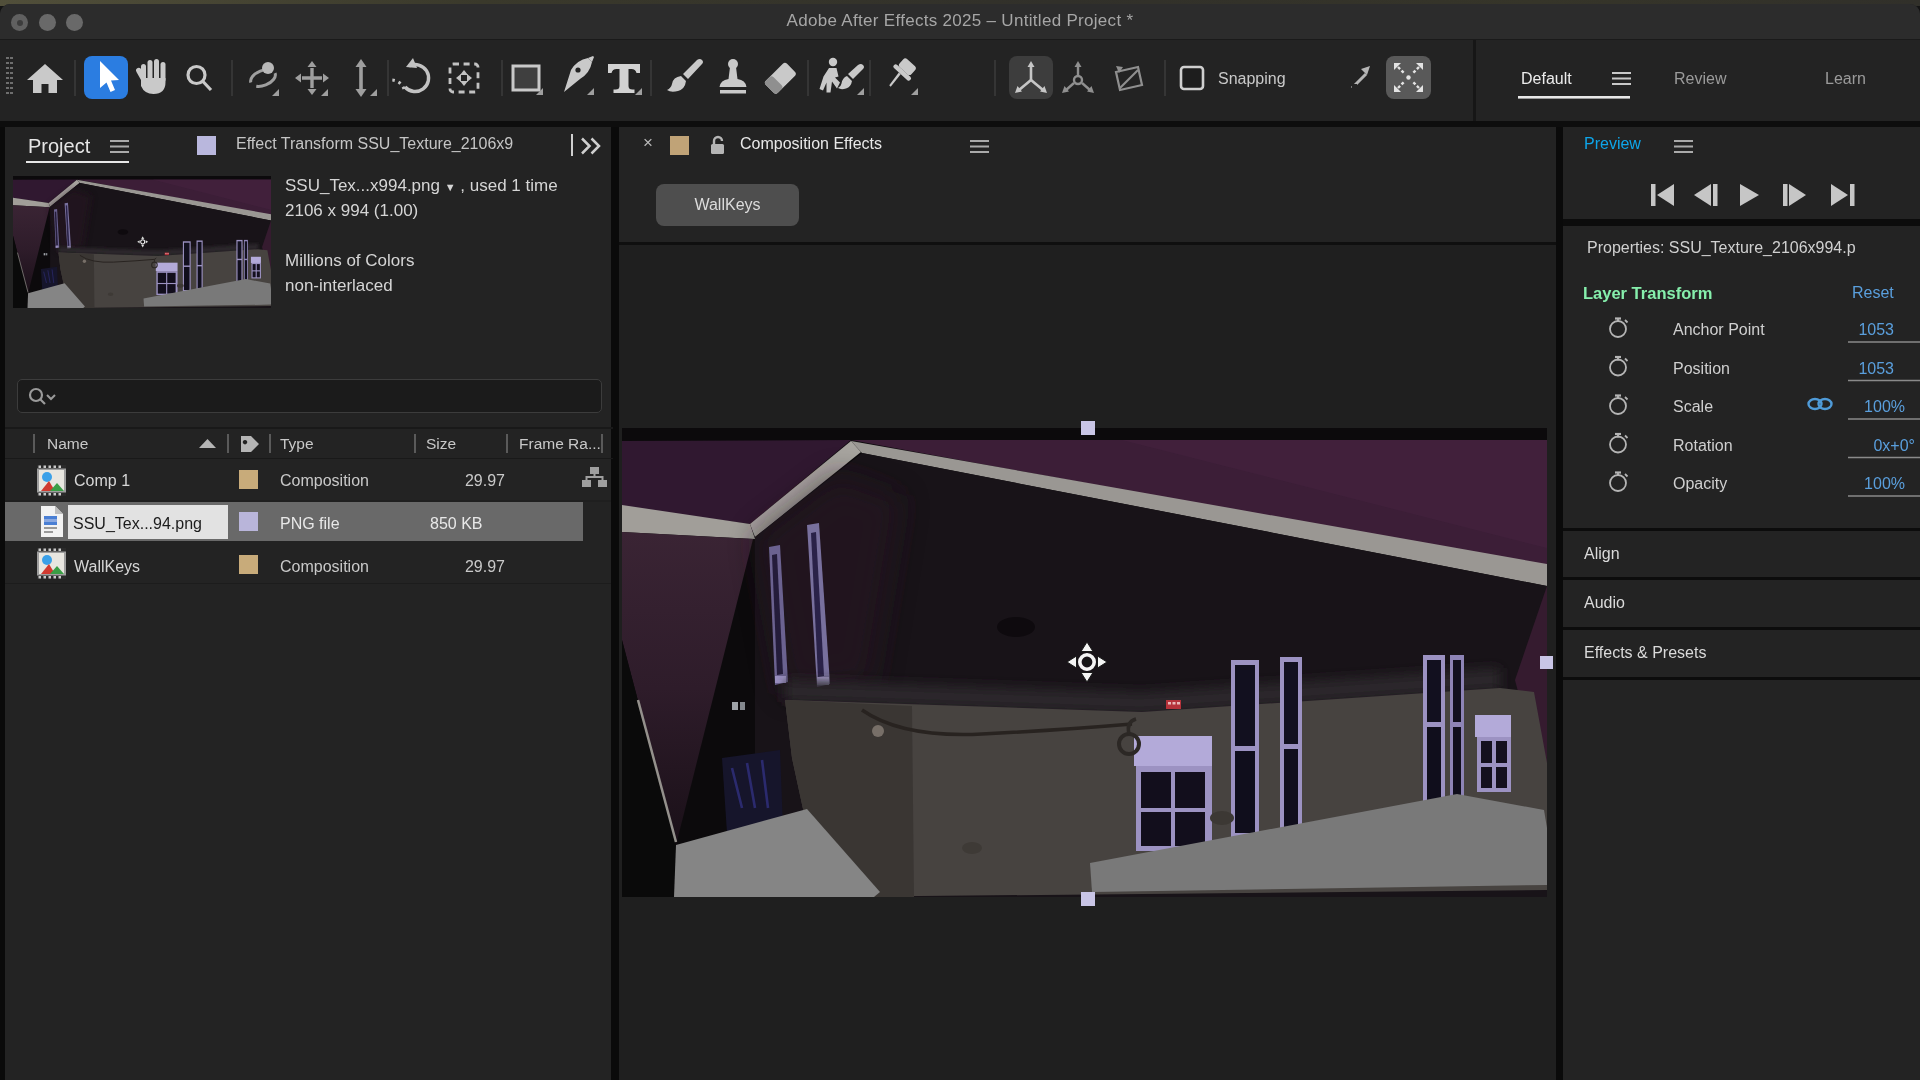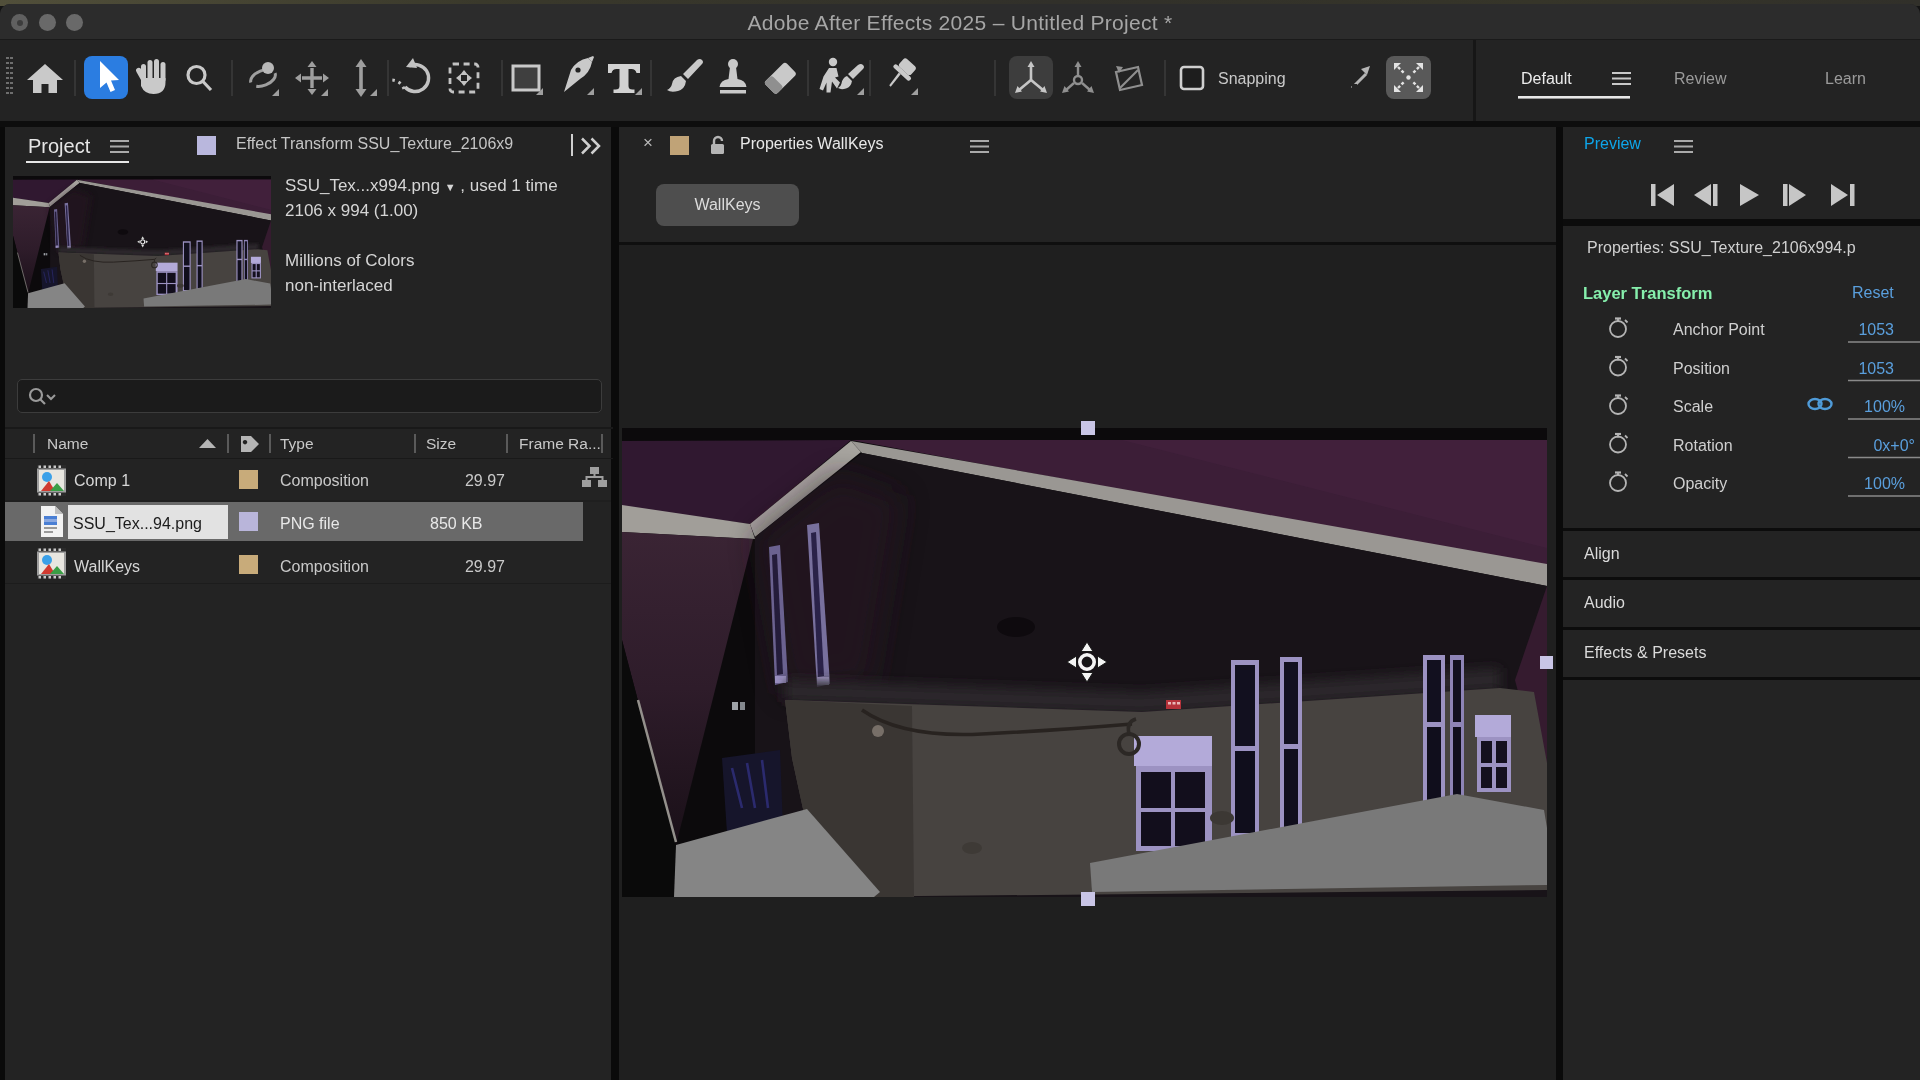--- a/index.html
+++ b/index.html
@@ -7,21 +7,21 @@
   *{box-sizing:border-box;}
   .abs{position:absolute;}
   #wall{position:absolute;top:0;left:0;width:1920px;height:6px;
     background:linear-gradient(90deg,#514f3a,#3a392b 25%,#31302a 55%,#363529 80%,#31302a);}
   #win{position:absolute;top:4px;left:0;width:1920px;height:1076px;
     background:#232323;border-radius:10px 10px 0 0;overflow:hidden;}
   #titlebar{position:absolute;top:0;left:0;width:1920px;height:36px;background:#2c2c2c;
     border-bottom:1px solid #1a1a1a;}
   .tl{position:absolute;top:10px;width:17px;height:17px;border-radius:50%;background:#696969;}
   #title{position:absolute;top:7px;left:0;width:1920px;text-align:center;
-    color:#a6a6a6;font-size:21px;letter-spacing:.3px;}
+    color:#a6a6a6;font-size:17px;letter-spacing:.3px;}
   #toolbar{position:absolute;top:36px;left:0;width:1920px;height:81px;background:#232323;}
   #seam{position:absolute;top:117px;left:0;width:1920px;height:6px;background:#0d0d0d;}
   
   #mainbg{position:absolute;top:123px;left:0;width:1920px;height:953px;background:#0a0a0a;}
   #proj{position:absolute;top:123px;left:5px;width:606px;height:953px;background:#232323;}
   #center{position:absolute;top:123px;left:619px;width:937px;height:953px;background:#1f1f1f;}
   #right{position:absolute;top:123px;left:1563px;width:357px;height:953px;background:#232323;}
 </style>
 </head>
 <body>
@@ -359,21 +359,21 @@
   </div>
   <div id="center">
     <div class="abs" style="left:0;top:0;width:937px;height:115px;background:#232323;"></div>
     <div class="abs" style="left:0;top:115px;width:937px;height:3px;background:#0f0f0f;"></div>
     <div class="abs" style="left:24px;top:6px;font-size:17px;color:#b9b9b9;">×</div>
     <div class="abs" style="left:51px;top:9px;width:19px;height:19px;background:#c0a377;"></div>
     <svg class="abs" style="left:89px;top:7px;" width="20" height="24" viewBox="0 0 20 24">
       <rect x="3" y="10" width="13" height="10" rx="1.5" fill="#b5b5b5"></rect>
       <path d="M6,10 V7 a4,4 0 0 1 8,0" fill="none" stroke="#b5b5b5" stroke-width="2.4"></path>
     </svg>
-    <div class="abs" style="left:121px;top:8px;font-size:16px;color:#e8e8e8;">Properties WallKeys</div>
+    <div class="abs" style="left:121px;top:8px;font-size:16px;color:#e8e8e8;">Composition Effects</div>
     <svg class="abs" style="left:348px;top:10px;" width="26" height="20" viewBox="0 0 26 20">
       <g stroke="#aaaaaa" stroke-width="1.8">
           <line x1="3" y1="4" x2="22" y2="4"></line>
           <line x1="3" y1="9.5" x2="22" y2="9.5"></line>
           <line x1="3" y1="15" x2="22" y2="15"></line>
         </g>
     </svg>
     <div class="abs" style="left:37px;top:57px;width:143px;height:42px;background:#4e4e4e;border-radius:8px;text-align:center;line-height:42px;font-size:16px;color:#dcdcdc;">WallKeys</div>
     <svg class="abs" style="left:3px;top:301px;" width="925" height="469" viewBox="0 0 925 469">
         <use href="#scene"></use>

